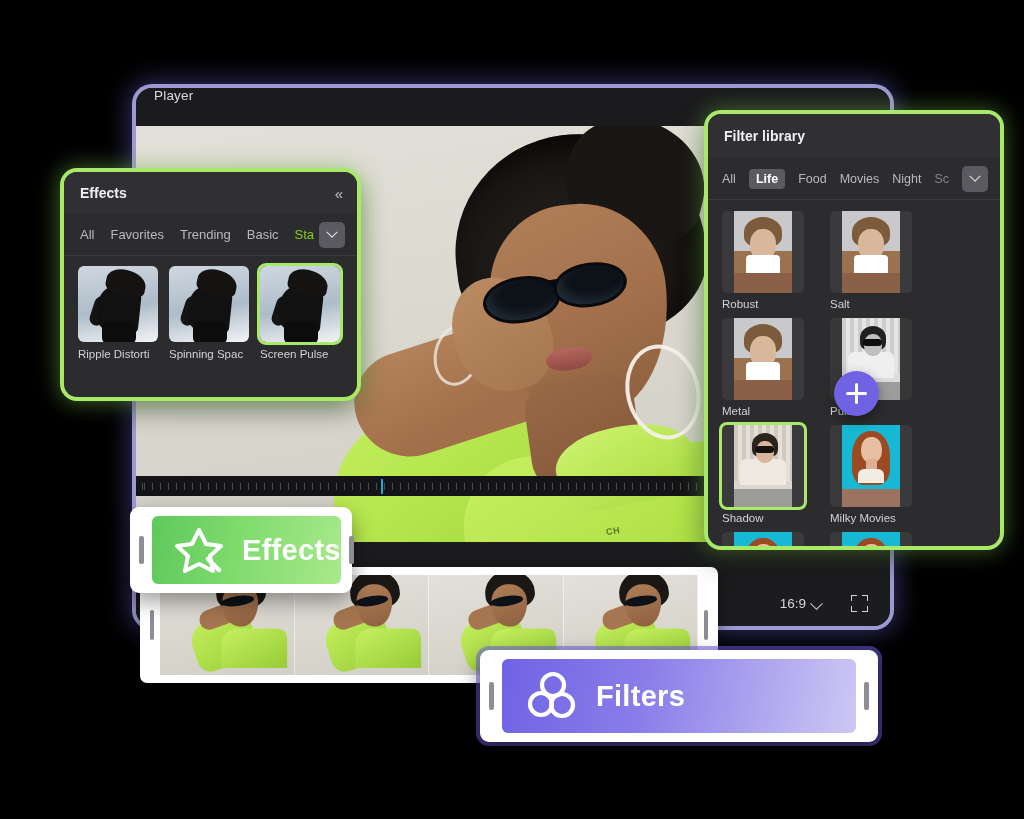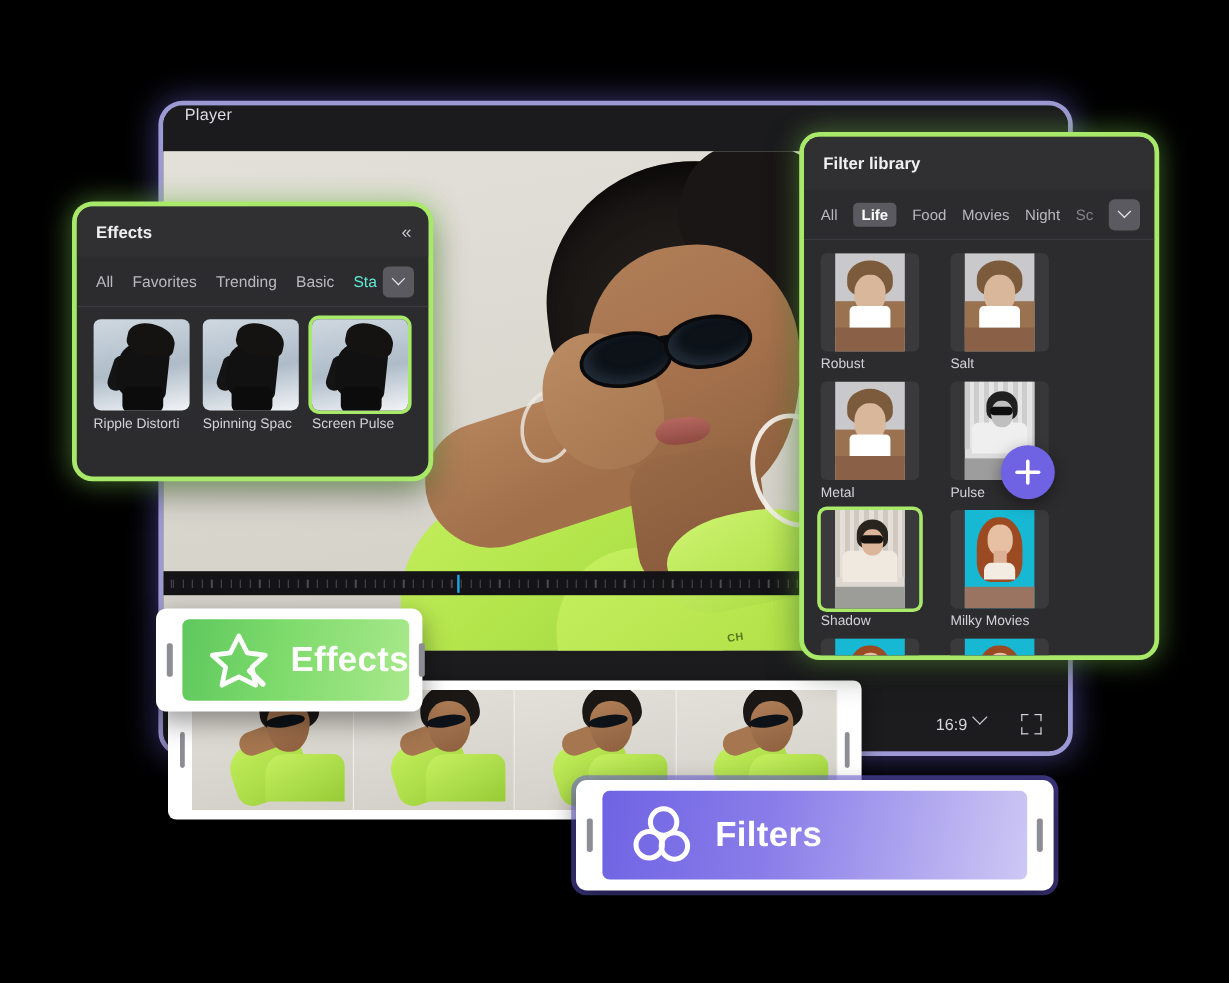--- a/index.html
+++ b/index.html
@@ -150,21 +150,21 @@
   .playhead {
     position:absolute; left:245px; top:3px; width:2px; height:15px;
     background:#1fa8e0;
   }
   
   .app-bottombar {
     position:absolute; left:0; right:0; bottom:0; height:46px;
     background:#1c1c1e; display:flex; align-items:center;
     justify-content:flex-end; padding-right:22px; gap:30px;
   }
-  .ratio-ctl { display:flex; align-items:flex-start; gap:6px; color:#d6d6db; font-size:13.5px; cursor:pointer;}
+  .ratio-ctl { display:flex; align-items:flex-end; gap:6px; color:#d6d6db; font-size:13.5px; cursor:pointer;}
   .chev-d { width:9px; height:9px; border-right:1.6px solid #c9c9d0; border-bottom:1.6px solid #c9c9d0; transform: rotate(45deg) translate(-2px,-2px); }
   .fs-icon { width:17px; height:17px; position:relative; cursor:pointer;}
   .fs-icon i { position:absolute; width:6px; height:6px; border-color:#d4d4da; border-style:solid; border-width:0; }
   .fs-icon i:nth-child(1){ left:0; top:0; border-left-width:1.8px; border-top-width:1.8px;}
   .fs-icon i:nth-child(2){ right:0; top:0; border-right-width:1.8px; border-top-width:1.8px;}
   .fs-icon i:nth-child(3){ left:0; bottom:0; border-left-width:1.8px; border-bottom-width:1.8px;}
   .fs-icon i:nth-child(4){ right:0; bottom:0; border-right-width:1.8px; border-bottom-width:1.8px;}
 
   
   .filmstrip {
@@ -199,21 +199,21 @@
   }
   .ep-head { height:42px; display:flex; align-items:center; justify-content:space-between;
              padding:0 16px; background:#303032; }
   .ep-head .t { color:#f0f0f3; font-size:14px; font-weight:600; }
   .dchev { color:#c8c8ce; font-size:15px; line-height:1; cursor:pointer; letter-spacing:-2px;}
   .ep-tabs {
     height:42px; display:flex; align-items:center; gap:16px; padding:0 16px;
     position:relative; border-bottom:1px solid #3b3b3f;
   }
   .ep-tabs .tab { color:#b9b9c0; font-size:13px; white-space:nowrap; cursor:pointer; }
-  .ep-tabs .tab.faded { color:#5eead4; overflow:hidden; max-width:20px; }
+  .ep-tabs .tab.faded { color:#84cc16; overflow:hidden; max-width:20px; }
   .more-btn {
     position:absolute; right:12px; top:8px; width:26px; height:26px;
     background:#5a5a60; border-radius:5px; display:flex; align-items:center; justify-content:center;
     cursor:pointer;
   }
   .more-btn .c { width:8px; height:8px; border-right:1.8px solid #e6e6ea; border-bottom:1.8px solid #e6e6ea; transform:rotate(45deg) translate(-2px,-2px);}
   .ep-grid { display:flex; gap:11px; padding:10px 14px 0 14px; }
   .ef-item { width:80px; cursor:pointer; }
   .ef-thumb {
     width:80px; height:76px; border-radius:6px; overflow:hidden; position:relative;
@@ -222,21 +222,21 @@
   .ef-item.sel .ef-thumb { box-shadow: 0 0 0 3px #a8e96a; }
   .f-hair{position:absolute;left:28px;top:4px;width:40px;height:26px;background:#141312;border-radius:50% 60% 30% 40%;transform:rotate(12deg);}
   .f-body{position:absolute;left:20px;top:20px;width:42px;height:46px;background:#121111;border-radius:18px 10px 6px 14px;transform:rotate(6deg);}
   .f-leg{position:absolute;left:24px;top:56px;width:34px;height:22px;background:#0d0c0c;border-radius:6px;}
   .f-arm{position:absolute;left:14px;top:30px;width:14px;height:30px;background:#151414;border-radius:8px;transform:rotate(18deg);}
   .ef-label { color:#d2d2d8; font-size:11.5px; margin-top:6px; white-space:nowrap; overflow:hidden; }
   .cursor-arrow { position:absolute; left:265px; top:327px; width:0; height:0; z-index:30; }
 
   
   .filter-panel {
-    position:absolute; left:670px; top:114px; width:292px; height:432px;
+    position:absolute; left:708px; top:114px; width:292px; height:432px;
     background:#2c2c2e; border-radius:13px;
     box-shadow: 0 0 0 4px #a8e96a, 0 0 22px 5px rgba(140,225,90,.4),
                 0 10px 30px rgba(0,0,0,.55);
     overflow:hidden;
   }
   .fp-head { height:44px; display:flex; align-items:center; padding:0 16px; background:#303032; }
   .fp-head .t { color:#f0f0f3; font-size:14px; font-weight:600; }
   .fp-tabs { height:42px; display:flex; align-items:center; gap:13px; padding:0 14px;
              position:relative; border-bottom:1px solid #3b3b3f;}
   .fp-tabs .tab { color:#b9b9c0; font-size:12.5px; white-space:nowrap; cursor:pointer; }

